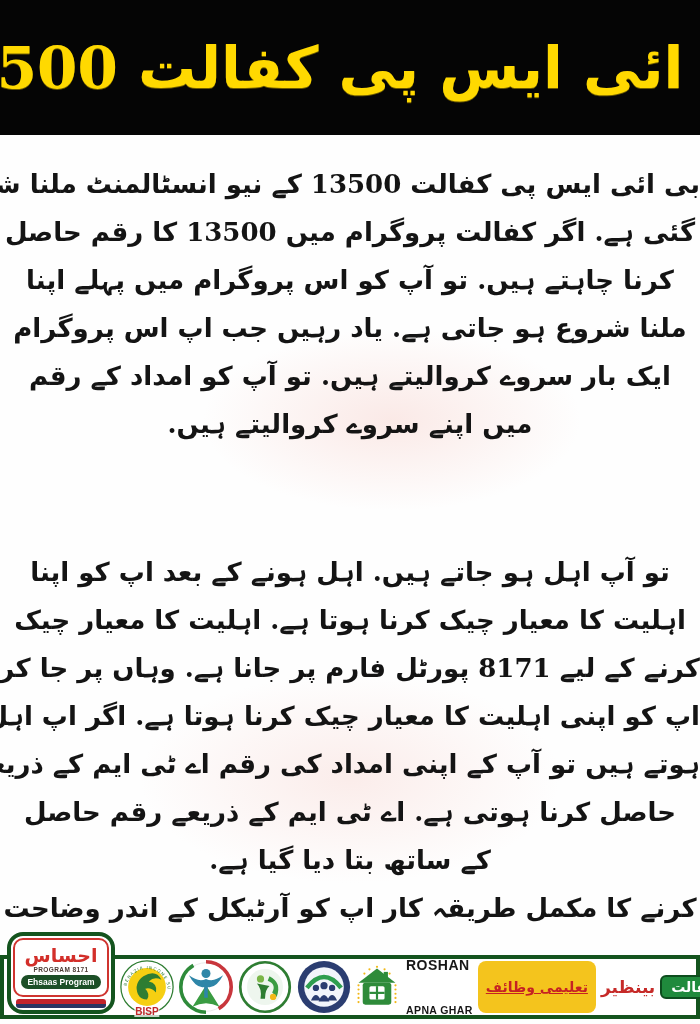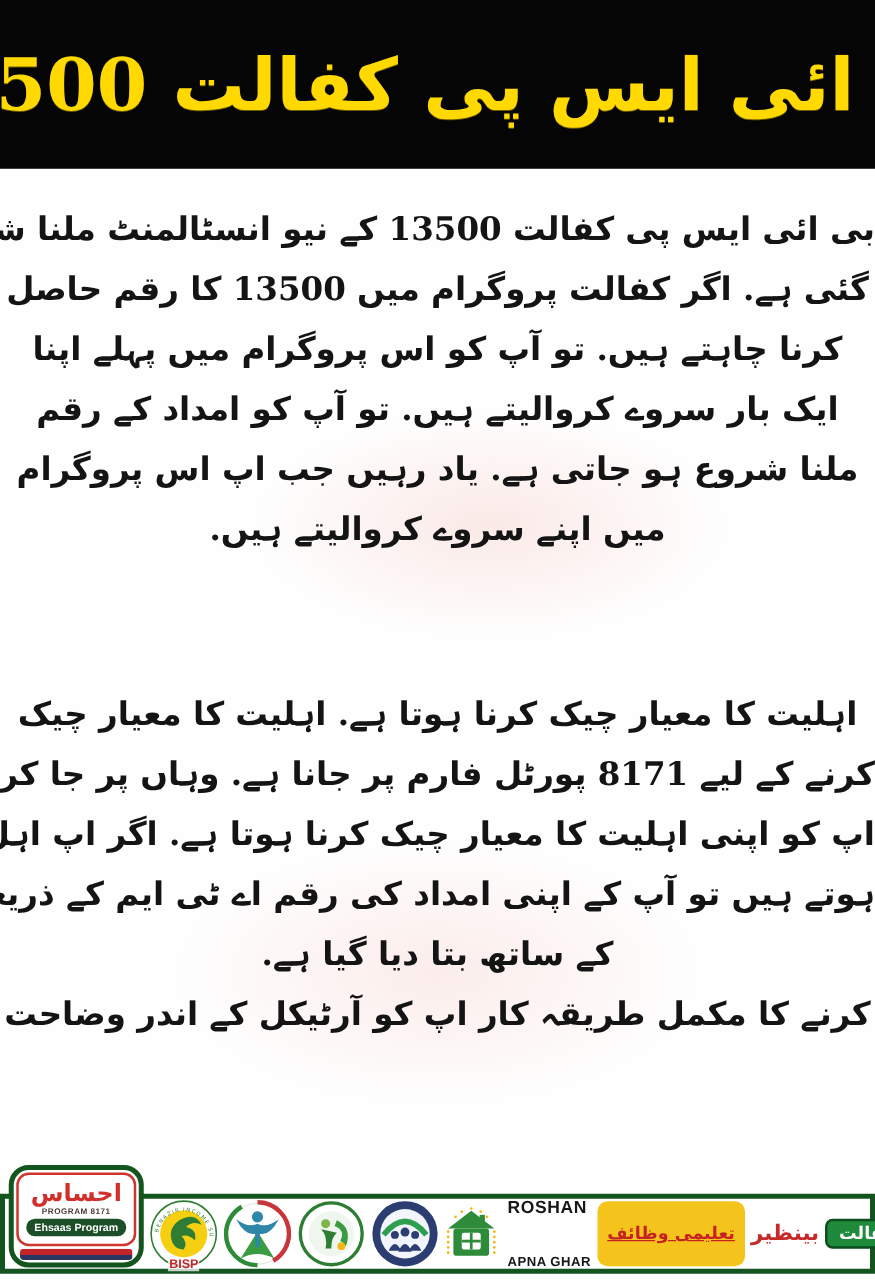--- a/index.html
+++ b/index.html
@@ -88,30 +88,32 @@
 <div class="page">
 
   <div class="header">
     <div class="header-title">بی ائی ایس پی کفالت 13500</div>
   </div>
 
   <div class="para para-1">
     <div class="body-line">بی ائی ایس پی کفالت 13500 کے نیو انسٹالمنٹ ملنا شروع ہو</div>
     <div class="body-line">گئی ہے. اگر کفالت پروگرام میں 13500 کا رقم حاصل</div>
     <div class="body-line">کرنا چاہتے ہیں. تو آپ کو اس پروگرام میں پہلے اپنا</div>
+    <div class="body-line">ملنا شروع ہو جاتی ہے. یاد رہیں جب اپ اس پروگرام</div>
     <div class="body-line">ایک بار سروے کروالیتے ہیں. تو آپ کو امداد کے رقم</div>
-    <div class="body-line">ملنا شروع ہو جاتی ہے. یاد رہیں جب اپ اس پروگرام</div>
     <div class="body-line">میں اپنے سروے کروالیتے ہیں.</div>
   </div>
 
   <div class="para para-2">
+    <div class="body-line">تو آپ اہل ہو جاتے ہیں. اہل ہونے کے بعد اپ کو اپنا</div>
     <div class="body-line">اہلیت کا معیار چیک کرنا ہوتا ہے. اہلیت کا معیار چیک</div>
     <div class="body-line">کرنے کے لیے 8171 پورٹل فارم پر جانا ہے. وہاں پر جا کر</div>
     <div class="body-line">اپ کو اپنی اہلیت کا معیار چیک کرنا ہوتا ہے. اگر اپ اہل</div>
     <div class="body-line">ہوتے ہیں تو آپ کے اپنی امداد کی رقم اے ٹی ایم کے ذریعے</div>
+    <div class="body-line">حاصل کرنا ہوتی ہے. اے ٹی ایم کے ذریعے رقم حاصل</div>
     <div class="body-line">کے ساتھ بتا دیا گیا ہے.</div>
     <div class="body-line">کرنے کا مکمل طریقہ کار اپ کو آرٹیکل کے اندر وضاحت</div>
   </div>
 
   <div class="footer-bar">
     <div class="bar-content">
 
       <div class="logo-item bisp-wrap">
         <svg viewBox="0 0 60 60" width="54" height="54">
           <circle cx="30" cy="30" r="29" fill="#ffffff" stroke="#2e7d32" stroke-width="1.4"></circle>

